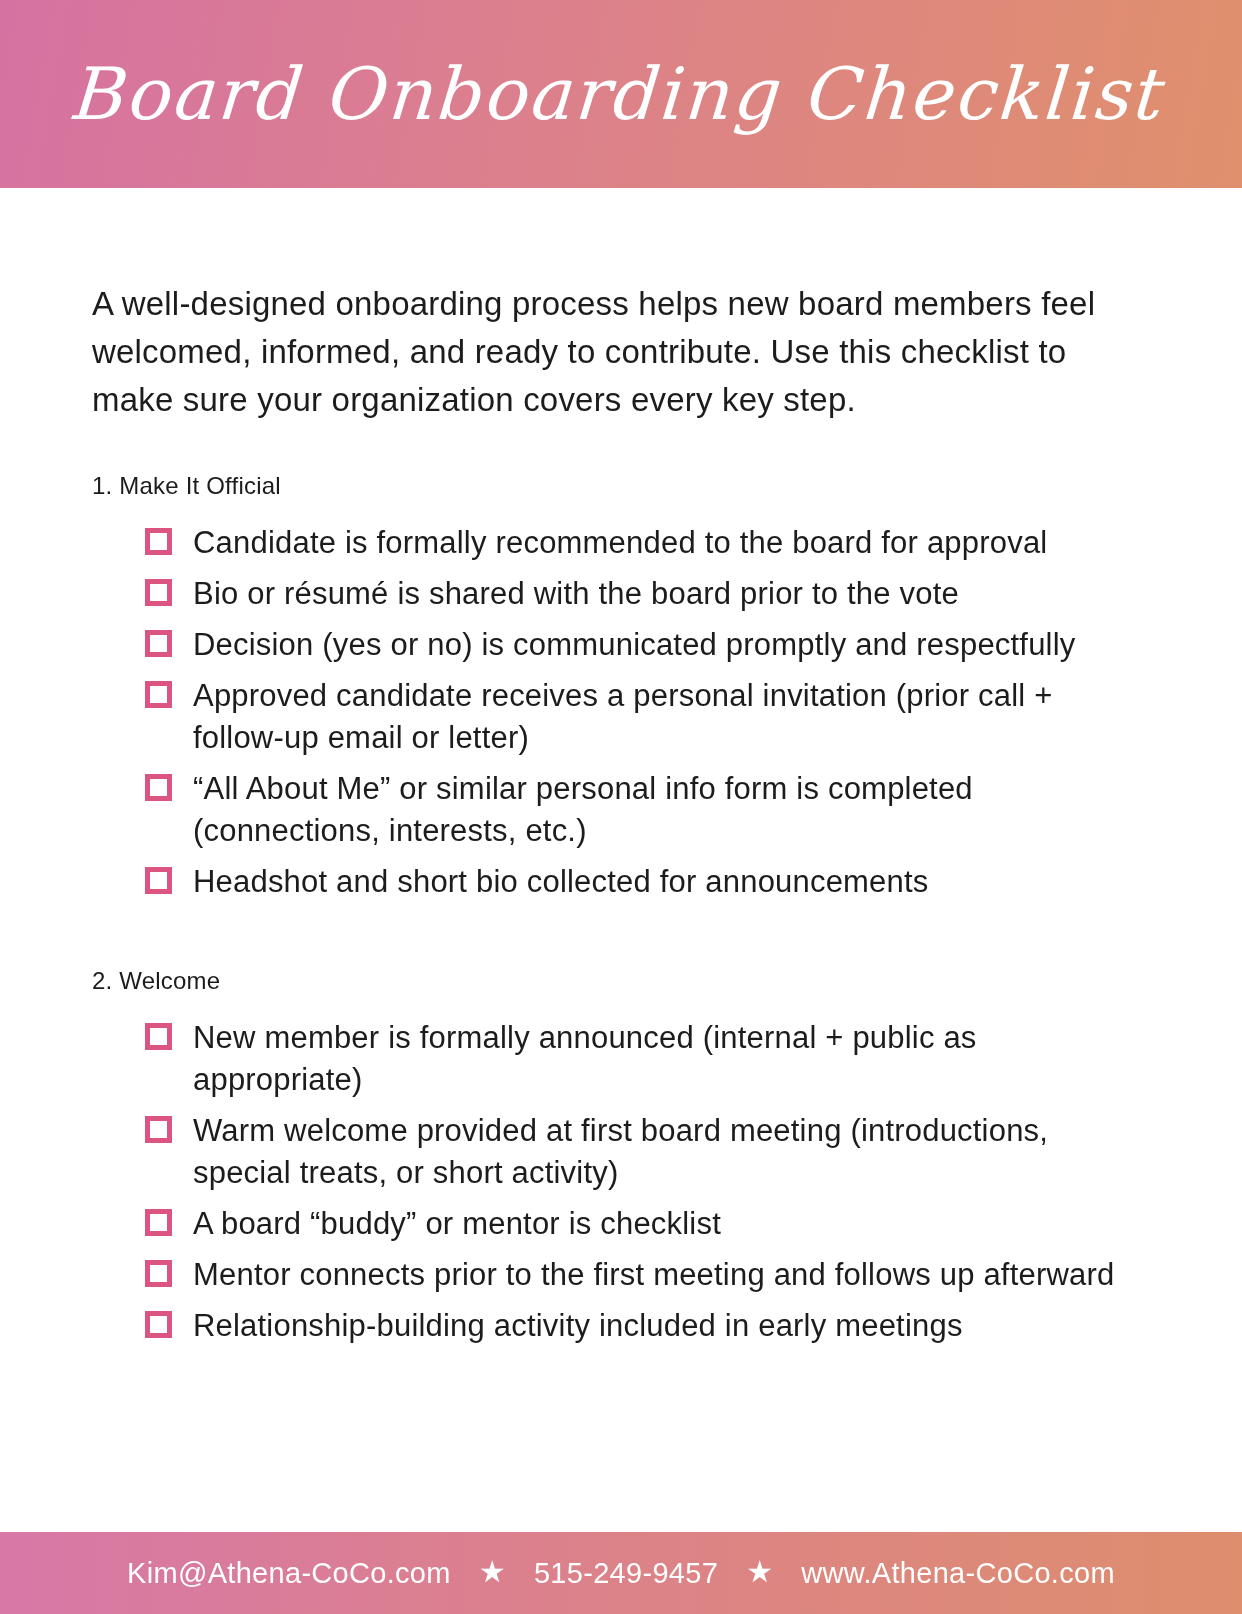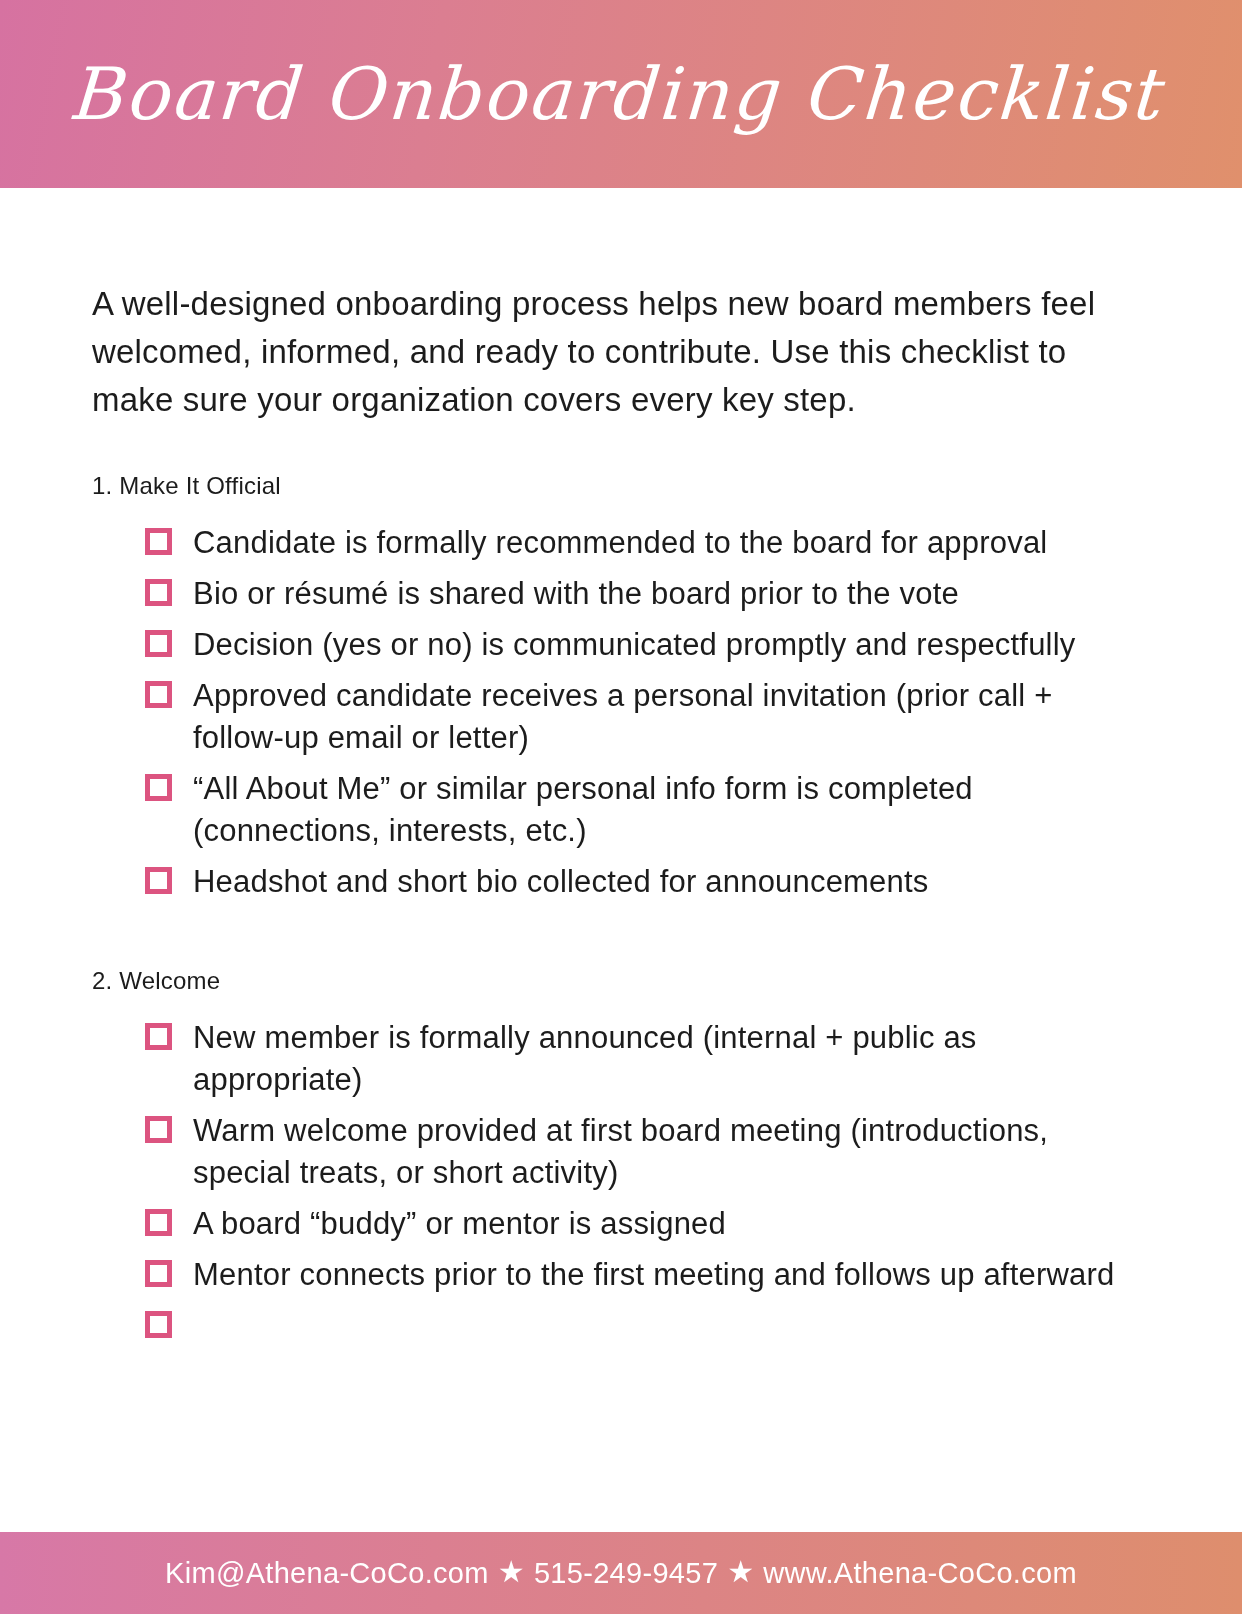--- a/index.html
+++ b/index.html
@@ -79,21 +79,21 @@
   }
 
   
   .page-footer {
     flex: 0 0 82px;
     height: 82px;
     background: linear-gradient(90deg, #d778a7 0%, #db7f91 35%, #de8e6d 100%);
     display: flex;
     align-items: center;
     justify-content: center;
-    gap: 9px;
+    gap: 28px;
     color: #ffffff;
     font-size: 29px;
     letter-spacing: 0.3px;
     text-align: center;
   }
   .star {
     font-size: 30px;
     line-height: 1;
     margin-top: -2px;
   }
@@ -146,28 +146,29 @@
       <div class="check-item">
         <span class="checkbox"></span>
         <span class="item-text">New member is formally announced (internal + public as appropriate)</span>
       </div>
       <div class="check-item">
         <span class="checkbox"></span>
         <span class="item-text">Warm welcome provided at first board meeting (introductions, special treats, or short activity)</span>
       </div>
       <div class="check-item">
         <span class="checkbox"></span>
-        <span class="item-text">A board “buddy” or mentor is assigned</span>
+        <span class="item-text">A board “buddy” or mentor is checklist</span>
       </div>
       <div class="check-item">
         <span class="checkbox"></span>
         <span class="item-text">Mentor connects prior to the first meeting and follows up afterward</span>
       </div>
       <div class="check-item">
         <span class="checkbox"></span>
+        <span class="item-text">Relationship-building activity included in early meetings</span>
       </div>
     </div>
 
   </div>
 
   <div class="page-footer">
     <span>Kim@Athena-CoCo.com</span>
     <span class="star">★</span>
     <span>515-249-9457</span>
     <span class="star">★</span>

